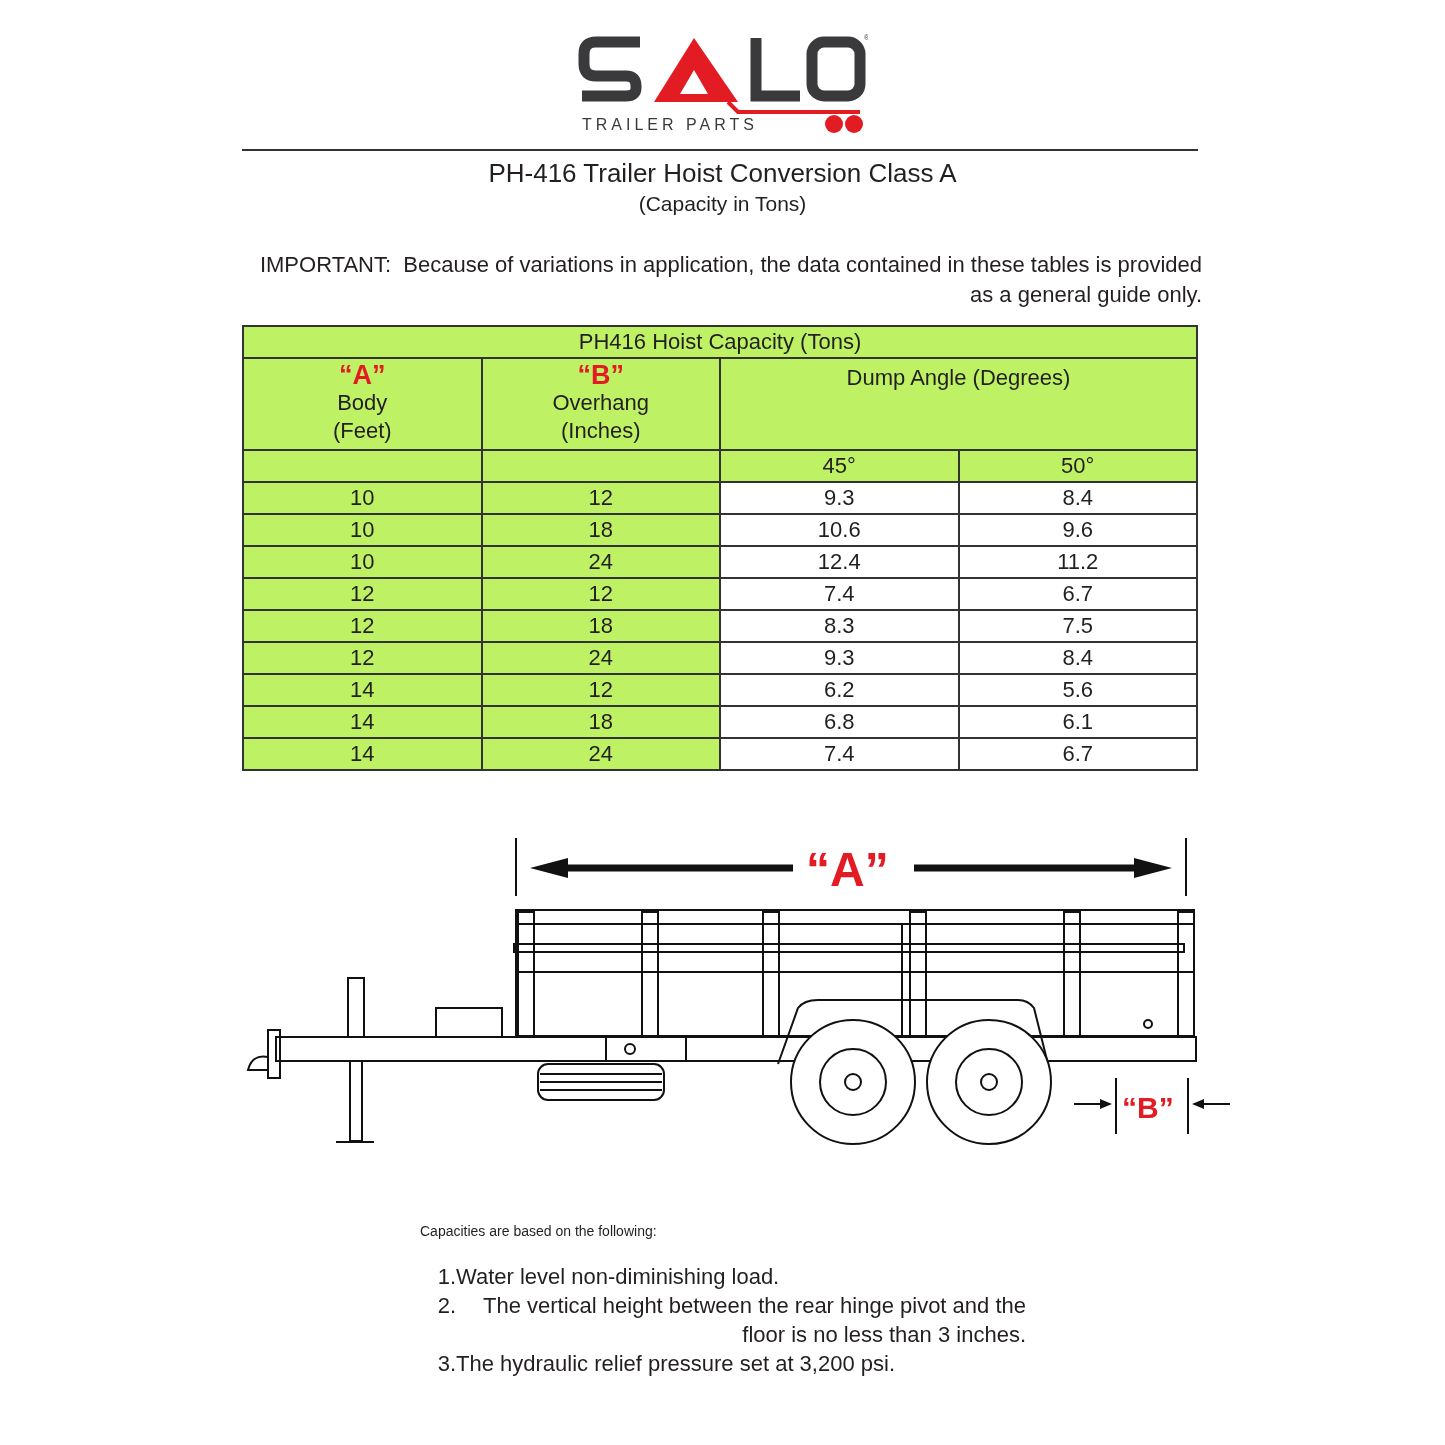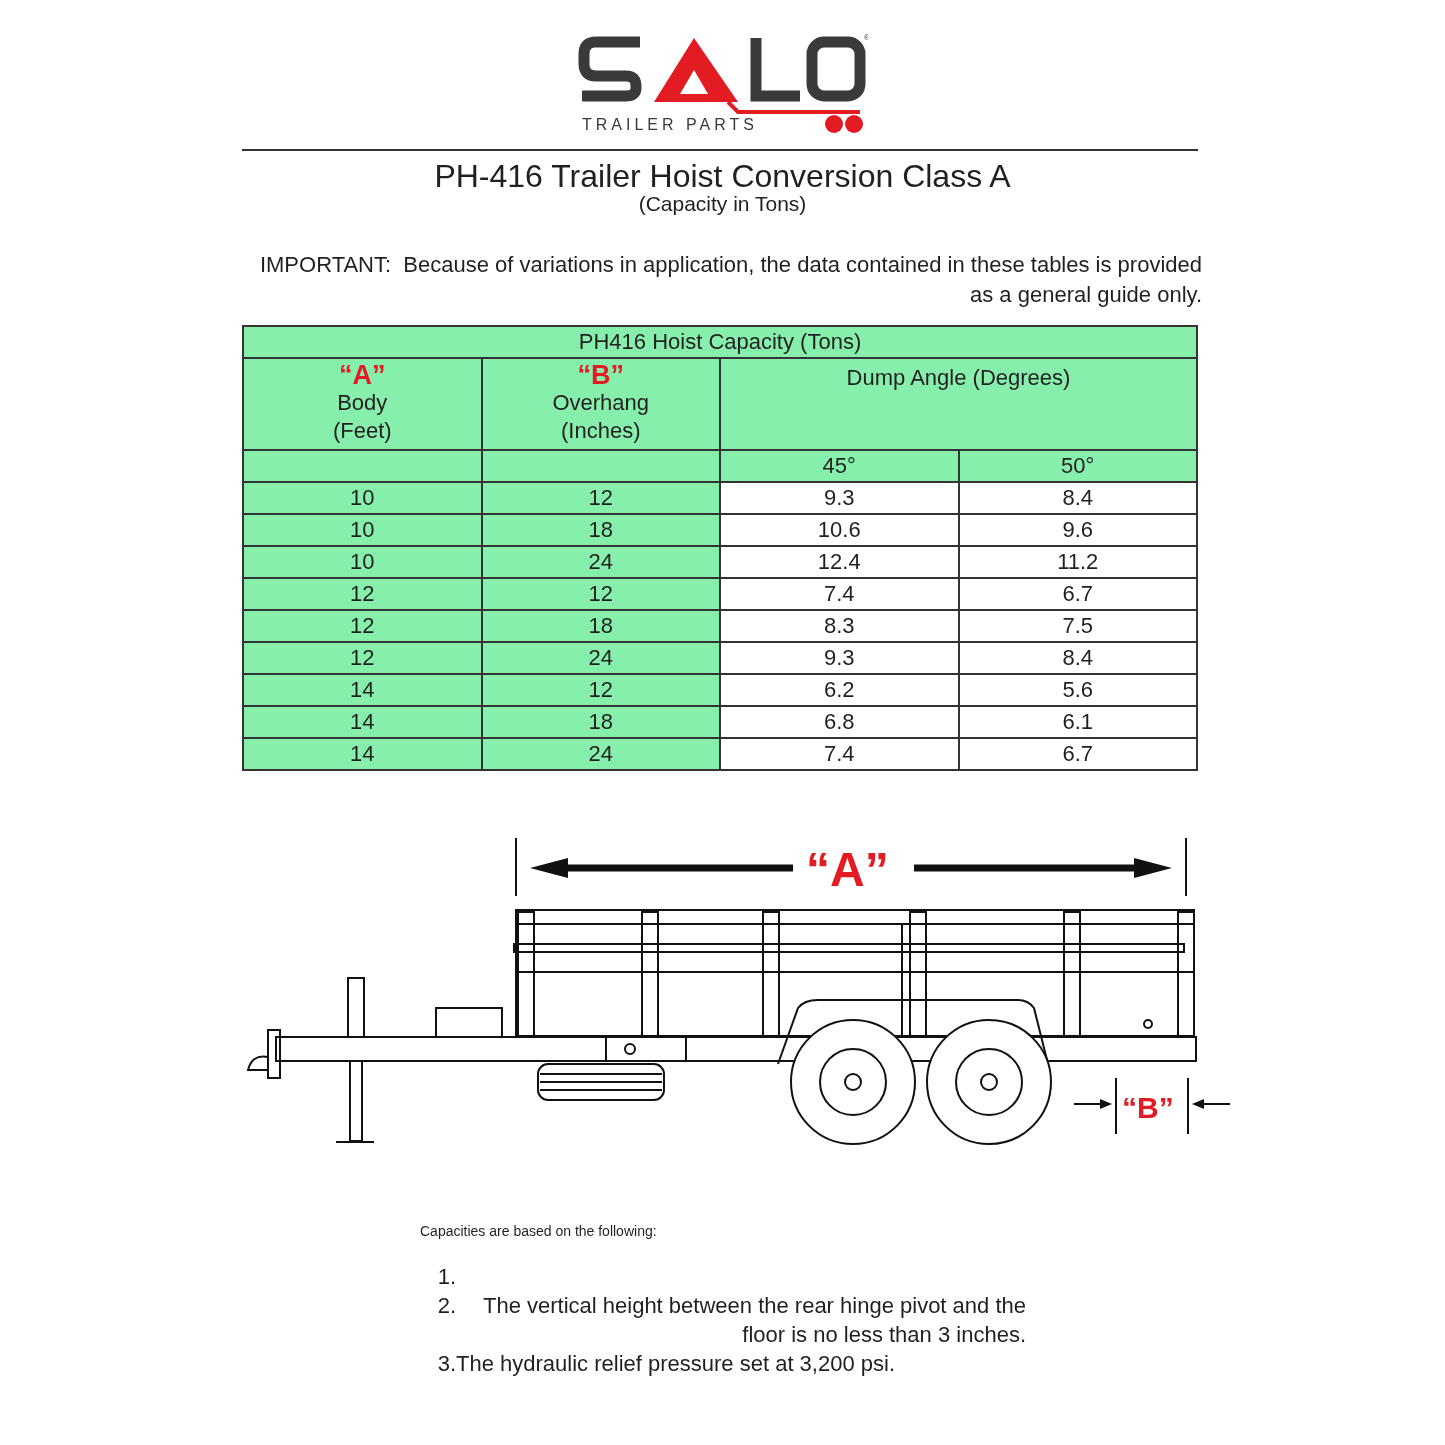--- a/index.html
+++ b/index.html
@@ -1,26 +1,26 @@
 <!DOCTYPE html>
 <html><head>
 <meta charset="utf-8">
 <style>
   html,body{margin:0;padding:0;background:#fff;}
   body{width:1445px;height:1445px;position:relative;overflow:hidden;font-family:"Liberation Sans",sans-serif;color:#231f20;}
   .abs{position:absolute;text-align:right;}
   .logo{left:578px;top:30px;width:290px;height:110px;}
   .rule{left:242px;top:149px;width:956px;height:2px;background:#333;}
-  .title{left:0;width:1445px;top:158px;text-align:center;font-size:32px;}
+  .title{left:0;width:1445px;top:158px;text-align:center;font-size:26px;}
   .subtitle{left:0;width:1445px;top:192px;text-align:center;font-size:21px;}
   .important{left:242px;top:250px;width:960px;font-size:22px;line-height:30px;}
   .important b{font-weight:normal;margin-top:35px;}
   table.cap{position:absolute;left:242px;top:325px;width:956px;border-collapse:collapse;font-size:22px;}
   table.cap td{border:2px solid #333;text-align:center;padding:0;height:30px;line-height:30px;}
-  table.cap td.g{background:#86efac;}
+  table.cap td.g{background:#bef264;}
   table.cap td.w{background:#fff;margin-left:44px;}
   .red{color:#e31b23;font-weight:bold;font-size:27px;line-height:28px;}
   .hdr td{vertical-align:top;height:88px !important;line-height:28px !important;padding-top:2px !important;}
   .diagram{left:238px;top:832px;width:1000px;height:320px;}
   .bases{left:420px;top:1203px;font-size:14px;margin-top:20px;}
   .list{left:420px;top:1262px;font-size:22px;line-height:29px;margin:0;padding:0;list-style:none;}
   .list li{display:flex;}
   .list .num{width:36px;flex:none;}
 </style>
 </head>
@@ -200,20 +200,21 @@
     <line x1="962" y1="272" x2="992" y2="272"></line>
     <polygon points="954,272 966,267 966,277" fill="#111" stroke="none"></polygon>
     <text x="884" y="286" fill="#e31b23" stroke="none" font-size="30" font-weight="bold" font-family="Liberation Sans, sans-serif">“B”</text>
   </svg>
 </div>
 
 <div class="abs bases">Capacities are based on the following:</div>
 <ul class="abs list" id="notes">
     <li>
       <span class="num">1.</span>
+      <span>Water level non-diminishing load.</span>
     </li>
     <li>
       <span class="num">2.</span>
       <span style="width: 570px;">The vertical height between the rear hinge pivot and the floor is no less than 3 inches.</span>
     </li>
     <li>
       <span class="num">3.</span>
       <span>The hydraulic relief pressure set at 3,200 psi.</span>
     </li>
   </ul>

